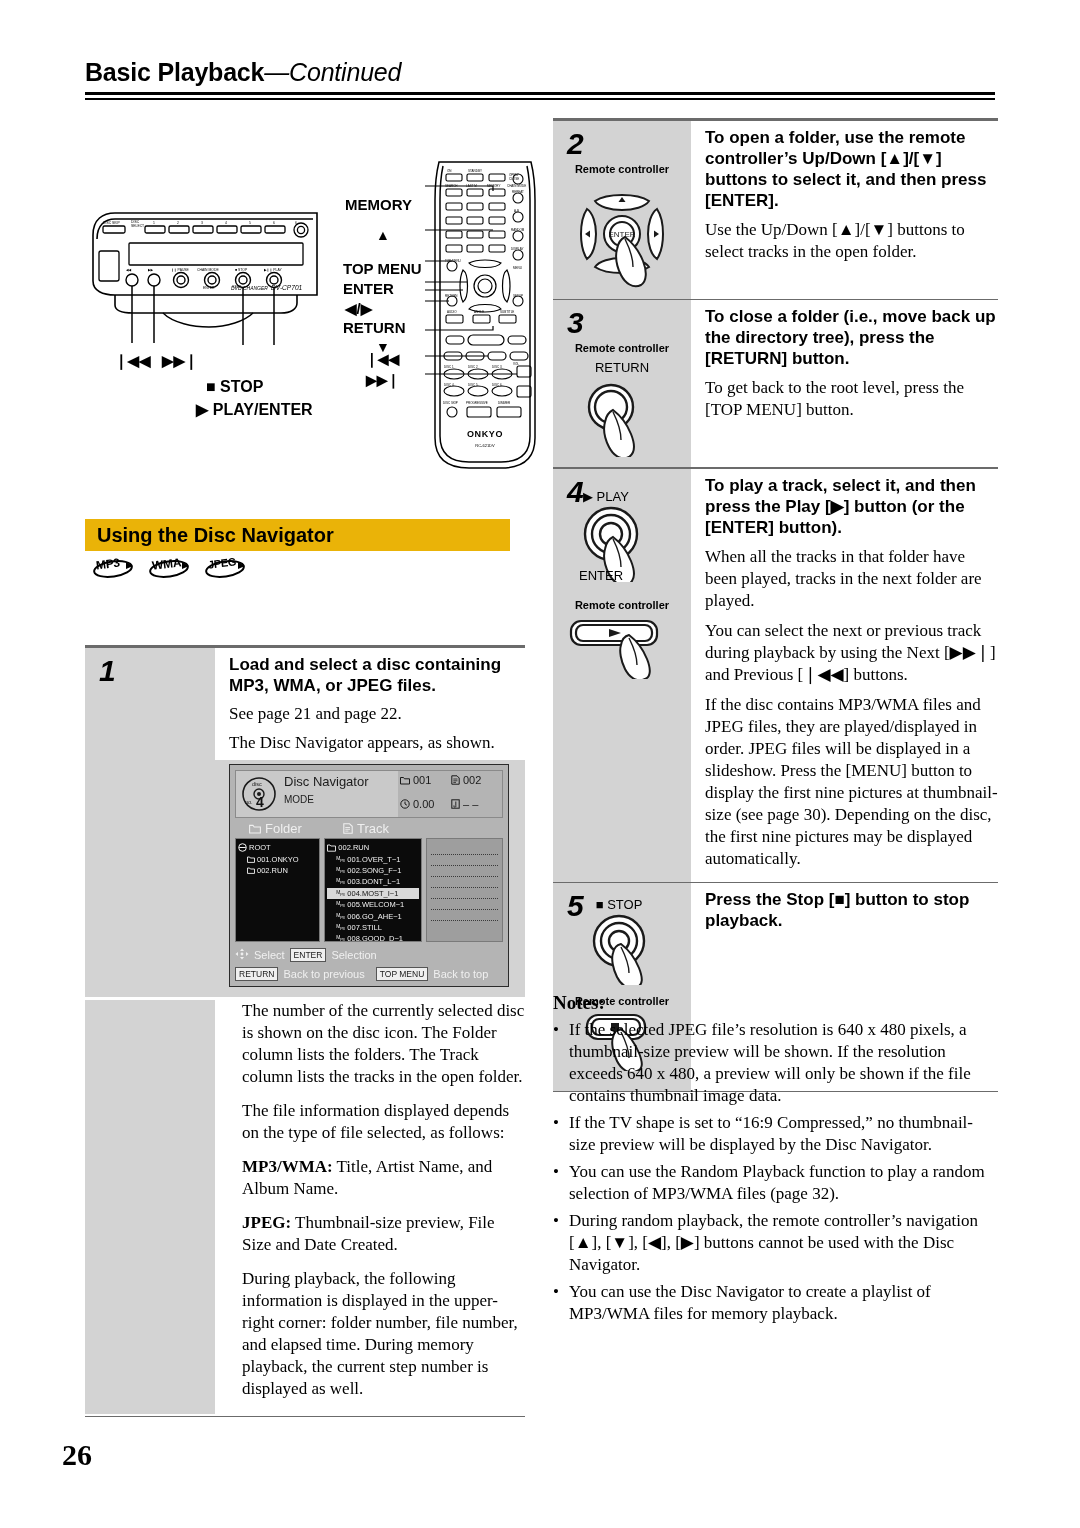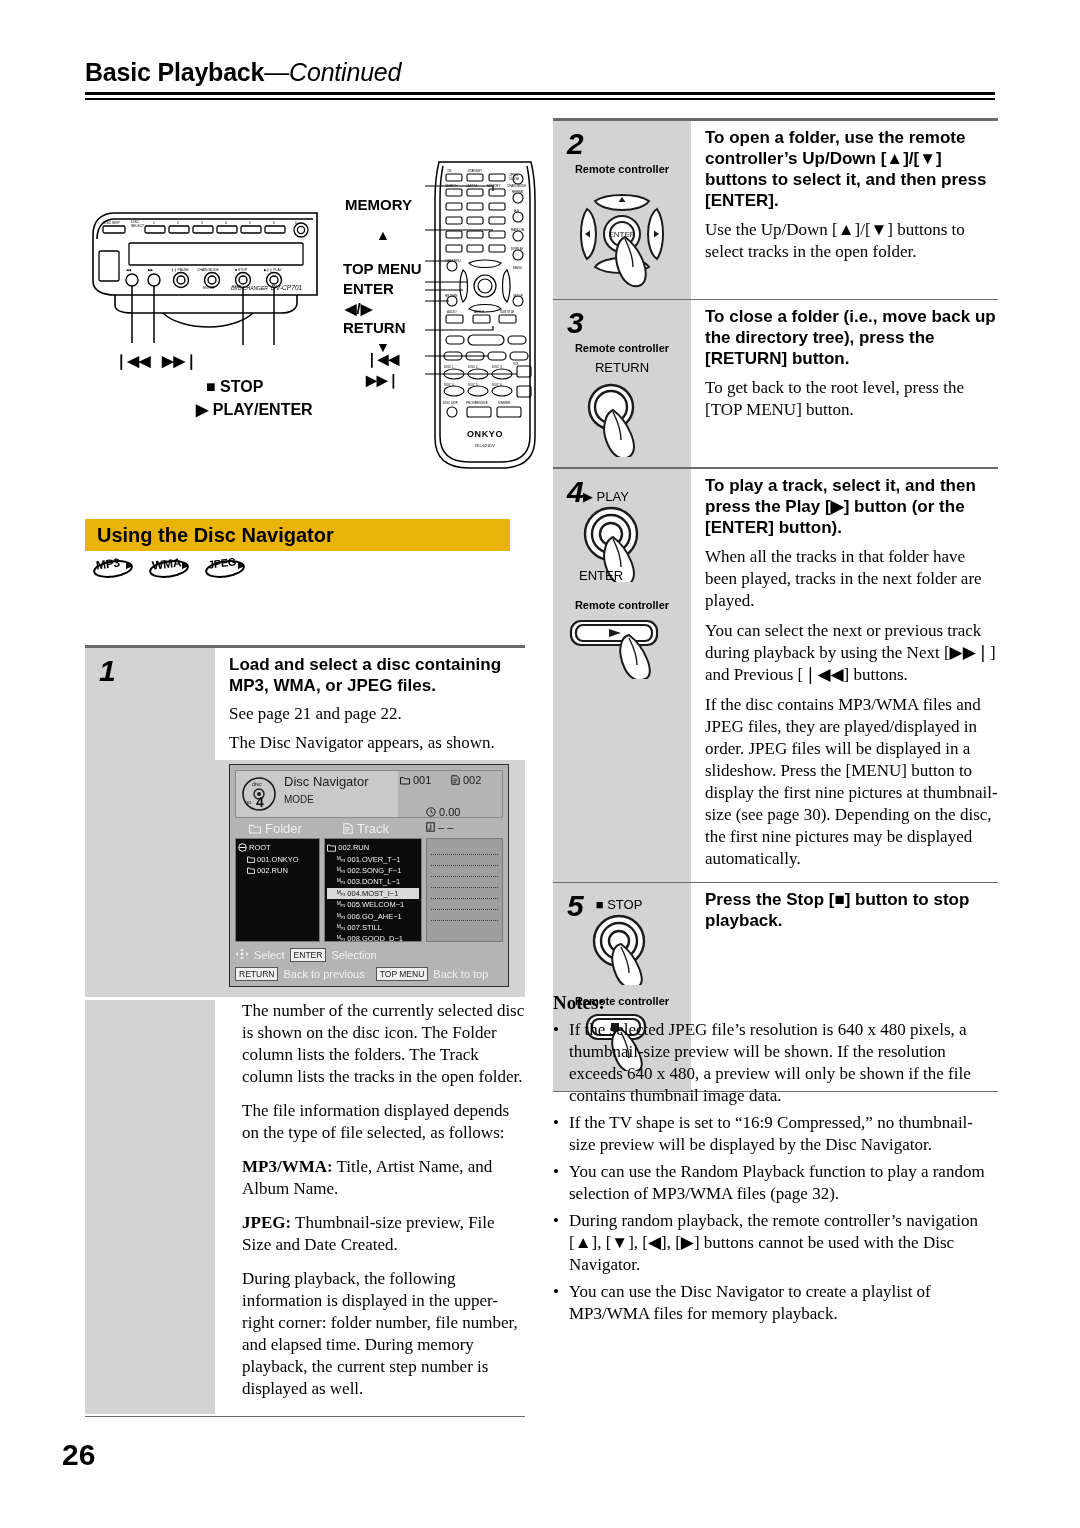--- a/index.html
+++ b/index.html
@@ -16,21 +16,21 @@
 
   
   .hdr { position:absolute; left:85px; top:58px; width:910px; }
   .hdr-title { font-family:"Liberation Sans", sans-serif; font-weight:bold; font-size:25px; letter-spacing:-0.2px; }
   .hdr-title .cont { font-weight:normal; font-style:italic; }
   .hdr-rule1 { position:absolute; left:85px; top:92px; width:910px; height:3px; background:#000; }
   .hdr-rule2 { position:absolute; left:85px; top:98px; width:910px; height:1.5px; background:#000; }
 
   
   .pageno { position:absolute; left:62px; top:1438px;
-    font-family:Liberation Sans, sans-serif; font-weight:bold; font-size:30px; }
+    font-family:Liberation Serif, serif; font-weight:bold; font-size:30px; }
 
   
   .panel-wrap { position:absolute; left:85px; top:195px; width:250px; height:140px; }
   svg.lineart { display:block; }
 
   .callout { position:absolute; font-family:"Liberation Sans", sans-serif; font-weight:bold; }
   .cal-mem   { left:345px; top:196px; font-size:15px; }
   .cal-top   { left:343px; top:260px; font-size:15px; }
   .cal-ent   { left:343px; top:280px; font-size:15px; }
   .cal-lr    { left:345px; top:300px; font-size:15px; }
@@ -74,34 +74,34 @@
   .dn-spacer { width:130px; background:#d3d3d3; }
   .dn { width:280px; background:#b4b4b4; border:1.5px solid #2b2b2b; padding:5px;
         font-family:"Liberation Sans", sans-serif; }
   .dn-top { display:flex; background:#c9c9c9; border:1px solid #8a8a8a; height:48px; }
   .dn-discicon { width:46px; display:flex; align-items:center; justify-content:center; }
   .dn-titles { flex:1; padding:3px 0 0 2px; }
   .dn-title { font-size:13px; color:#1c1c1c; }
   .dn-mode { font-size:10px; color:#1c1c1c; margin-top:5px; }
   .dn-stat { width:104px; padding:3px 2px 0 2px; background:#b4b4b4; }
   .dn-statrow { display:flex; align-items:center; gap:3px; font-size:11px; color:#1a1a1a; }
-  .dn-statrow + .dn-statrow { margin-top:20px;flex-direction:column; }
+  .dn-statrow + .dn-statrow { margin-top:12px; }
   .dn-statitem { display:flex; align-items:center; gap:3px; width:48px; }
   .dn-colheads { display:flex; margin-top:3px; }
   .dn-colhead { display:flex; align-items:center; gap:4px; font-size:13px; color:#efefef; }
   .dn-colhead.f { width:100px; padding-left:14px; }
   .dn-colhead.t { width:110px; padding-left:8px; }
   .dn-panes { display:flex; gap:4px; margin-top:2px; }
   .dn-pane { background:#0b0b0b; border:1px solid #7a7a7a; height:104px; overflow:hidden; padding:3px 2px; }
   .dn-pane.folder { width:86px; }
   .dn-pane.track { width:98px; }
   .dn-pane.preview { width:78px; background:#9e9e9e; padding:5px 4px; }
   .dn-row { display:flex; align-items:center; gap:2px; color:#f2f2f2; font-size:7.5px;
             height:11.4px; white-space:nowrap; }
-  .dn-row.ind { padding-left:9px;text-align:center; }
+  .dn-row.ind { padding-left:9px; }
   .dn-row.sel { background:#d9d9d9; color:#111; }
   .prev-line { border-bottom:1px dotted #3a3a3a; height:11px; }
   .dn-legend { margin-top:4px; }
   .dn-legrow { display:flex; align-items:center; gap:5px; margin-top:3px; }
   .dn-key { background:#efefef; color:#1a1a1a; font-size:8.5px; padding:1px 3px;
             border:1px solid #555; line-height:10px; }
   .dn-legtxt { color:#f0f0f0; font-size:11px; }
 
   
   .tail { position:absolute; left:85px; top:975px; width:440px; }

